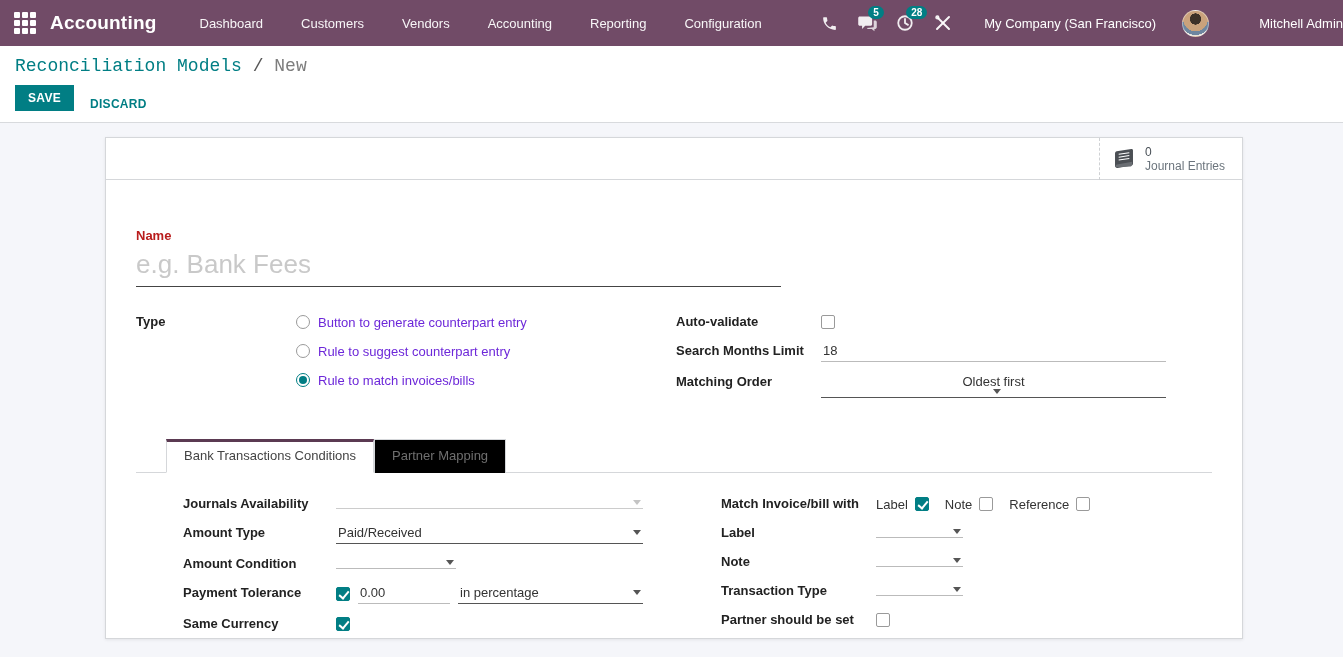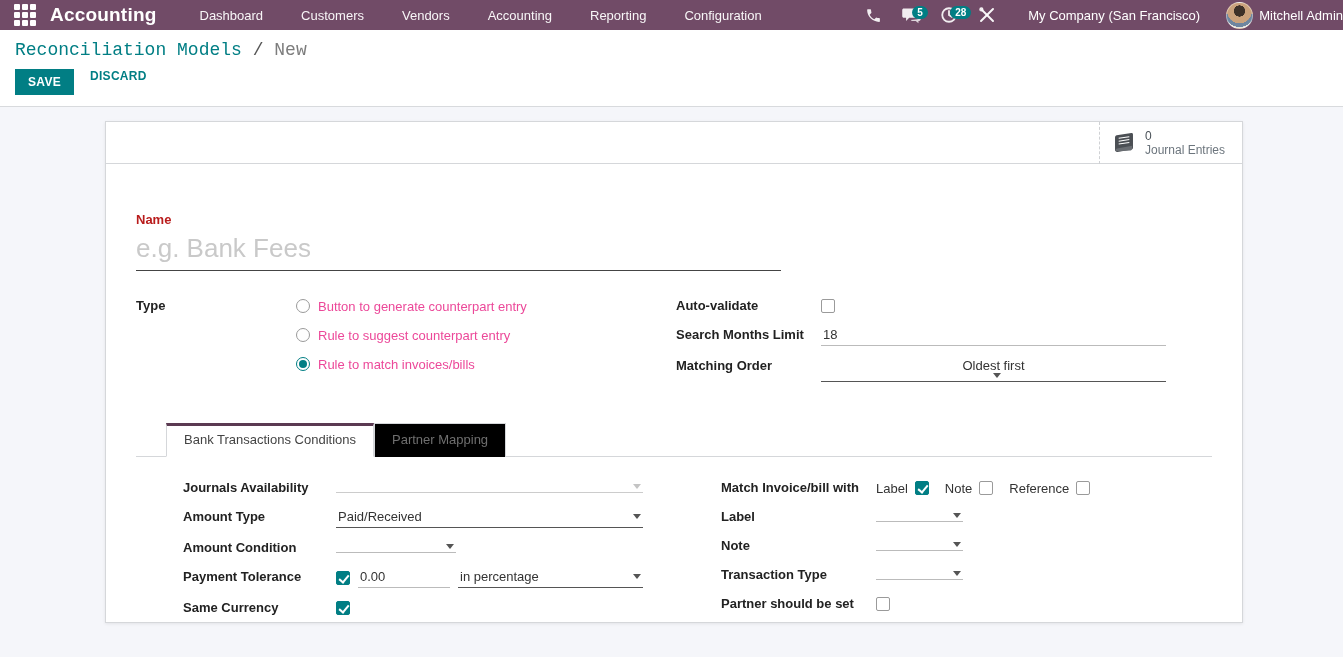--- a/index.html
+++ b/index.html
@@ -1,41 +1,41 @@
 <!DOCTYPE html>
 <html><head>
 <meta charset="utf-8">
 <style>
   * { box-sizing: border-box; margin: 0; padding: 0; }
   html,body { width:1343px; height:657px; overflow:hidden; font-family:"Liberation Sans", sans-serif; background:#f5f6fa; }
 
   
-  .topnav { height:30px; background:#714B67; display:flex; align-items:center; color:#fff; padding:0 0 0 14px; position:relative; }
+  .topnav { height:46px; background:#714B67; display:flex; align-items:center; color:#fff; padding:0 0 0 14px; position:relative; }
   .apps-btn { width:22px; height:22px; display:grid; grid-template-columns:repeat(3,6px); grid-template-rows:repeat(3,6px); gap:2px; cursor:pointer; }
   .apps-btn i { background:#fff; border-radius:1px; }
   .brand { font-size:19px; font-weight:bold; margin:0 10px 0 14px; letter-spacing:.2px; }
   .menu { display:flex; align-items:center; height:100%; margin-left:14px; }
   .menu-item { padding:0 19px; font-size:13px; color:rgba(255,255,255,.95); height:100%; display:flex; align-items:center; cursor:pointer; }
   .nav-right { position:absolute; right:0; top:0; height:100%; display:flex; align-items:center; }
   .nav-icon { position:relative; width:38px; height:100%; display:flex; align-items:center; justify-content:center; cursor:pointer; }
   .nav-icon svg { display:block; }
   .badge { position:absolute; top:6px; left:20px; background:#017e84; color:#fff; font-size:10px; font-weight:bold; border-radius:8px; padding:1px 5px; line-height:11px; }
   .company { font-size:13px; margin:0 26px 0 22px; cursor:pointer; white-space:nowrap; }
-  .user { display:flex; align-items:center; cursor:pointer; white-space:nowrap; }
+  .user { display:flex; align-items:center; cursor:pointer; white-space:nowrap;gap:44px; }
   .avatar { width:27px; height:27px; border-radius:50%; margin-right:6px; flex:0 0 auto;
             background: radial-gradient(circle at 50% 32%, #3d3128 0 26%, #caa27c 27% 58%, #6e86a0 59% 75%, #e8e3da 76%); border:1px solid rgba(255,255,255,.4); }
   .user-name { font-size:13px; }
 
   
   .control-panel { background:#fff; border-bottom:1px solid #d8dadd; padding:10px 15px 11px; }
   .breadcrumb { font-size:18px;font-family:Liberation Mono, monospace; }
   .breadcrumb .bc-link { color:#017e84; cursor:pointer; }
   .breadcrumb .bc-sep { color:#555; }
   .breadcrumb .bc-current { color:#7d7d7d; }
-  .cp-buttons { margin-top:9px; display:flex; align-items:flex-start; }
+  .cp-buttons { margin-top:9px; display:flex; align-items:flex-end; }
   .btn-save { background:#017e84; color:#fff; border:none; font-size:12px; font-weight:bold; padding:6px 13px; cursor:pointer; letter-spacing:.3px; }
   .btn-discard { background:none; border:none; color:#017e84; font-size:12px; font-weight:bold; margin-left:16px; cursor:pointer; letter-spacing:.3px; }
 
   
   .content { padding:14px 0 0 105px; }
   .card { width:1138px; background:#fff; border:1px solid #d5d7da; box-shadow:0 1px 3px rgba(0,0,0,.08); height:502px; position:relative; }
   .card-header { height:42px; border-bottom:1px solid #d5d7da; position:relative; }
   .smart-btn { position:absolute; right:0; top:0; height:42px; min-width:143px; border-left:1px dashed #cfd1d4; display:flex; align-items:center; padding:0 12px; cursor:pointer; gap:9px; }
   .smart-btn svg { flex:0 0 auto; }
   .smart-txt { display:flex; flex-direction:column; line-height:14px; }
@@ -52,21 +52,21 @@
   
   .group { display:grid; grid-template-columns:540px 1fr; margin-top:26px; }
   .frow { display:flex; align-items:center; margin-bottom:11px; min-height:18px; }
   .flabel { width:152px; flex:0 0 auto; font-size:13px; font-weight:bold; color:#222; align-self:flex-start; padding-top:1px; }
   .g-right .flabel { width:145px; }
 
   .radio-stack .frow { margin-bottom:11px; }
   .radio { width:14px; height:14px; border:1px solid #9a9a9a; border-radius:50%; margin-right:8px; position:relative; flex:0 0 auto; cursor:pointer; background:#fff; }
   .radio.on { border-color:#017e84; }
   .radio.on::after { content:""; position:absolute; left:2px; top:2px; width:8px; height:8px; border-radius:50%; background:#017e84; }
-  .radio-label { font-size:13px; color:#ec4899; }
+  .radio-label { font-size:13px; color:#6d28d9; }
 
   .cb { width:14px; height:14px; border:1px solid #9a9a9a; border-radius:2px; background:#fff; position:relative; flex:0 0 auto; cursor:pointer; }
   .cb.on { background:#017e84; border-color:#017e84; }
   .cb.on::after { content:""; position:absolute; left:4px; top:1px; width:4px; height:8px; border:solid #fff; border-width:0 2px 2px 0; transform:rotate(40deg); }
 
   .val-input { border:none; border-bottom:1px solid #aaa; outline:none; font-size:13px; color:#333; padding:1px 2px 3px; font-family:"Liberation Sans", sans-serif; }
   .input-months { width:345px; border-bottom-color:#bbb; }
   .dropdown { display:inline-flex; align-items:center; justify-content:space-between; border-bottom:1px solid #555; padding:1px 2px 3px; font-size:13px; color:#333; cursor:pointer; }
   .caret { width:0; height:0; border-left:4px solid transparent; border-right:4px solid transparent; border-top:5px solid #555; margin-left:6px; flex:0 0 auto; }
   .dropdown.muted { border-bottom-color:#ccc; color:#999; }

